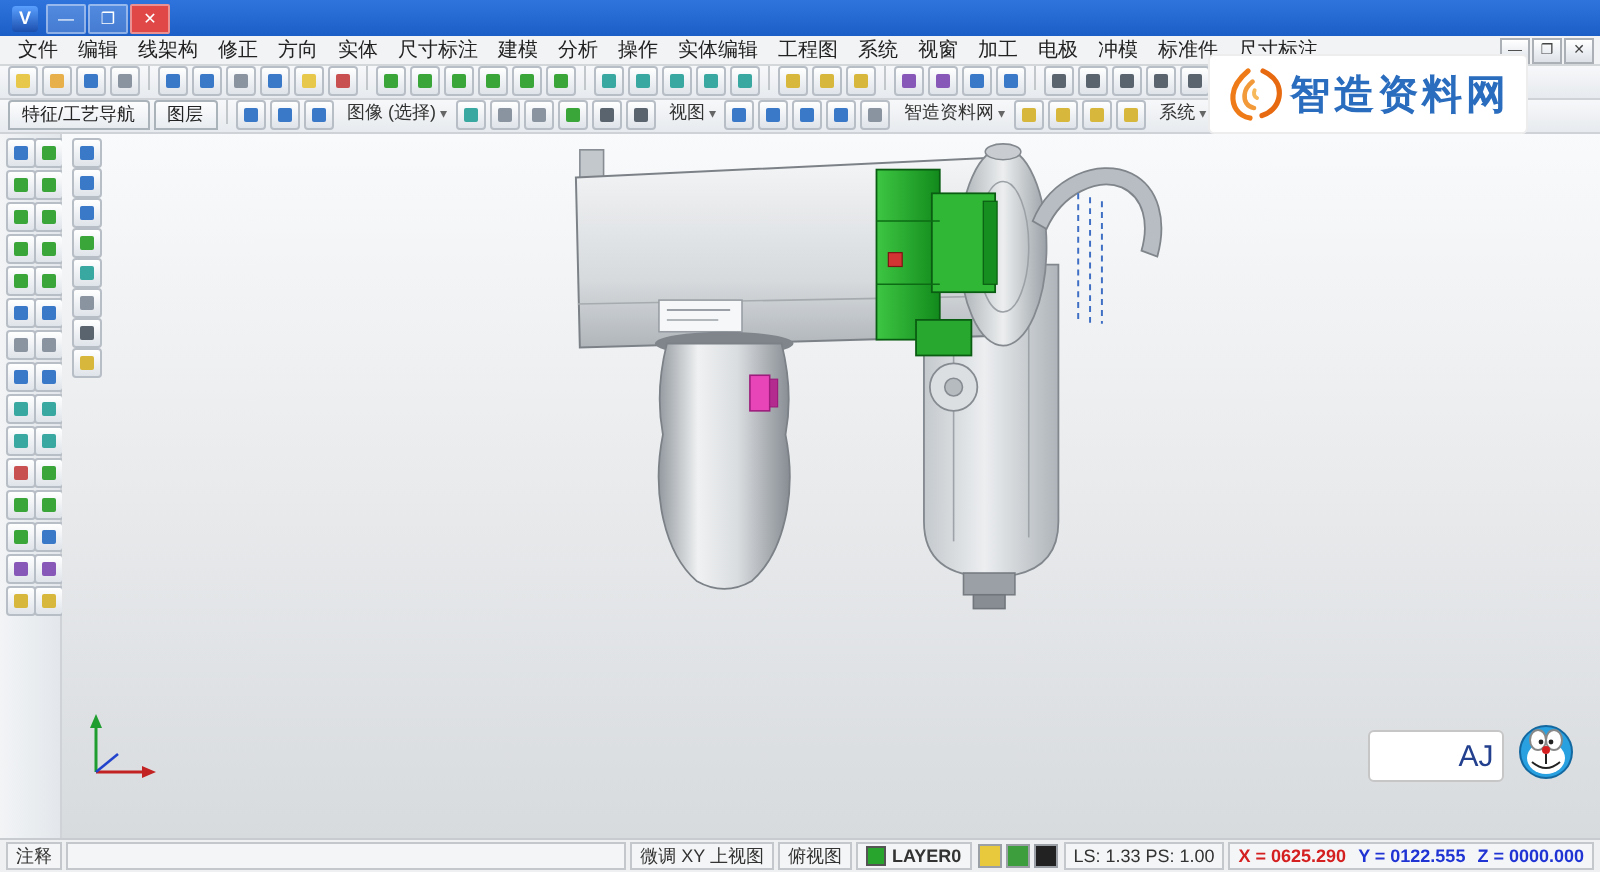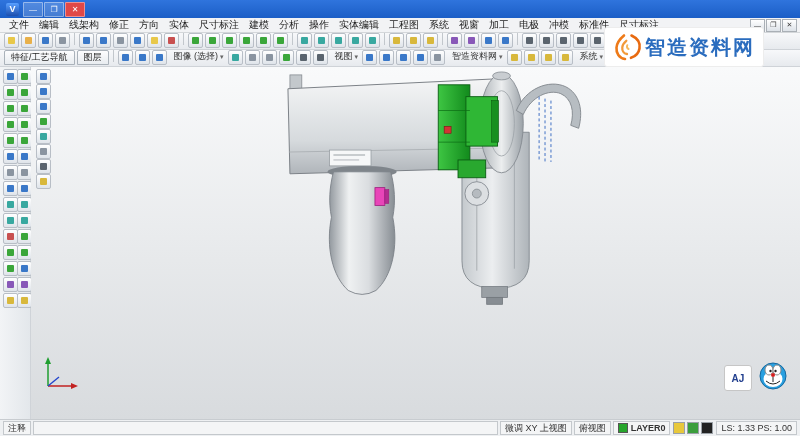--- a/index.html
+++ b/index.html
@@ -44,21 +44,21 @@
              display:grid;grid-template-columns:repeat(2,13px);gap:1px;justify-content:center;
              align-content:start;padding-top:2px;flex:none;}
   .viewport{flex:1;position:relative;background:linear-gradient(#f9fafb,#d8dbde);overflow:hidden;}
   .floatstrip{position:absolute;left:4px;top:2px;display:flex;flex-direction:column;z-index:5;}
   svg.model{position:absolute;inset:0;width:100%;height:100%;}
   .model-label{position:absolute;left:272px;top:30px;font-size:13px;font-weight:bold;color:#111;
                letter-spacing:3px;z-index:3;}
   .triad{position:absolute;left:8px;bottom:26px;z-index:3;}
   .stickers{position:absolute;right:10px;bottom:28px;display:flex;align-items:flex-end;gap:4px;z-index:4;}
   .sticker-card{width:26px;height:24px;background:#fff;border:1px solid #c6c6c6;border-radius:3px;
-                display:flex;align-items:center;justify-content:center;font-weight:bold;font-size:10px;color:#23408f;}
+                display:flex;align-items:center;justify-content:center;font-weight:normal;font-size:15px;color:#23408f;padding-left:40px;}
 
   
   .statusbar{height:16px;background:#eef0f2;border-top:1px solid #c8ccd0;display:flex;align-items:center;
              font-size:9px;color:#333;gap:2px;padding:0 3px;flex:none;}
   .seg{border:1px solid #c4c8cc;background:#f4f5f6;height:12px;display:flex;align-items:center;
        padding:0 4px;white-space:nowrap;}
   .seg.grow{flex:1;}
   .sw{width:8px;height:8px;background:#27a52c;display:inline-block;margin-right:3px;border:1px solid #555;}
   .sihost{display:flex;align-items:center;}
   .sicon{width:10px;height:10px;border:1px solid #9aa0a6;background:var(--c,#888);display:inline-block;margin:0 1px;flex:none;}
@@ -352,20 +352,25 @@
     <span class="seg">
       <i class="sw"></i>
       <b>LAYER0</b>
     </span>
     <span class="sihost">
         <span class="sicon" style="--c: #e8c83c;"></span>
         <span class="sicon" style="--c: #3c9e3c;"></span>
         <span class="sicon" style="--c: #222222;"></span>
       </span>
     <span class="seg">LS: 1.33 PS: 1.00</span>
+    <span class="seg coords">
+      <span class="cx">X = 0625.290</span>
+      <span class="cy">Y = 0122.555</span>
+      <span class="cz">Z = 0000.000</span>
+    </span>
   </div>
 </div>
 
 <div class="watermark">
   <svg width="30" height="30" viewBox="0 0 30 30">
     <path d="M12,27 C6,26 3,21 3.5,15.5 C4,10 8,6 11,3.5" fill="none" stroke="#ee7a18" stroke-width="2.6" stroke-linecap="round"></path>
     <path d="M14,22 C10.5,21.5 9,18.5 9.3,15.3 C9.6,12.3 11.5,10.3 13.3,8.8" fill="none" stroke="#f29a3a" stroke-width="2.3" stroke-linecap="round"></path>
     <path d="M15.5,17 C14,16.3 13.6,14.6 14.3,13.2" fill="none" stroke="#f6b95c" stroke-width="2" stroke-linecap="round"></path>
     <path d="M18.5,3.5 C24,6 27.5,10.5 26.5,16.5 C25.7,21.5 21.8,24.6 18,25.8" fill="none" stroke="#e86a10" stroke-width="2.6" stroke-linecap="round"></path>
   </svg>

